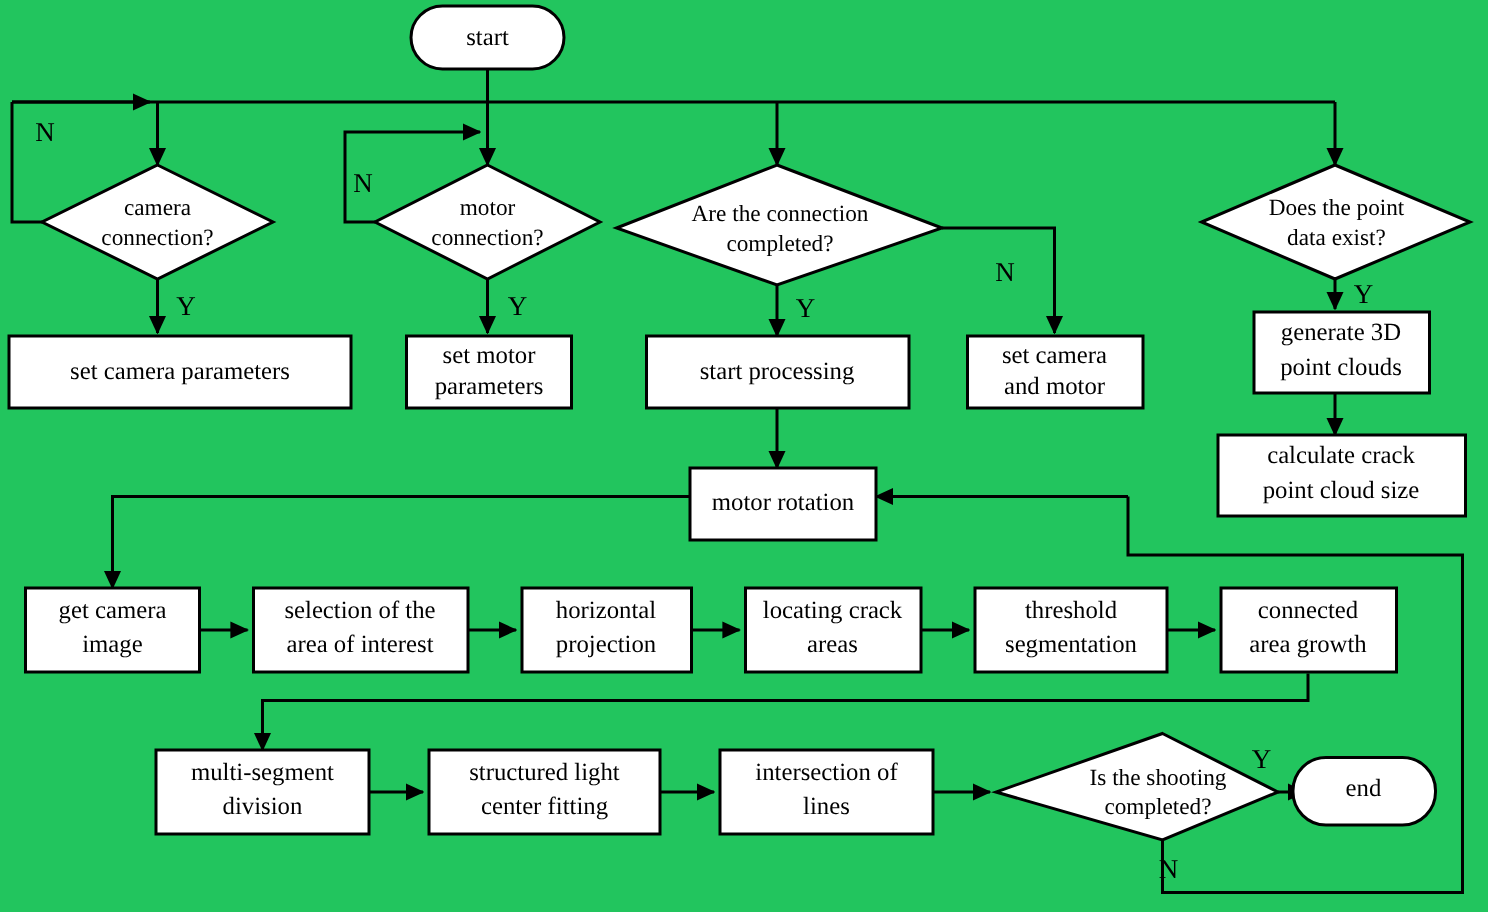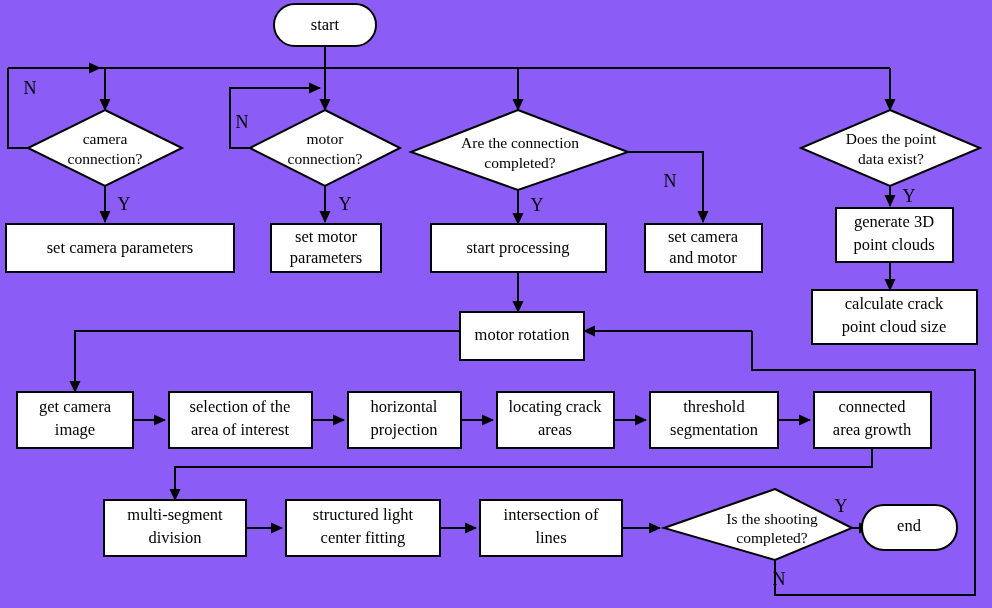--- a/index.html
+++ b/index.html
@@ -4,21 +4,21 @@
 <style>
   html, body {
     margin: 0;
     padding: 0;
     background: #ffffff;
   }
   #canvas {
     position: relative;
     width: 992px;
     height: 608px;
-    background: #8b5cf6;
+    background: #22c55e;
     overflow: hidden;
     font-family: "Liberation Serif", "DejaVu Serif", serif;
   }
   svg.flow {
     position: absolute;
     left: 0;
     top: 0;
     width: 992px;
     height: 608px;
   }

